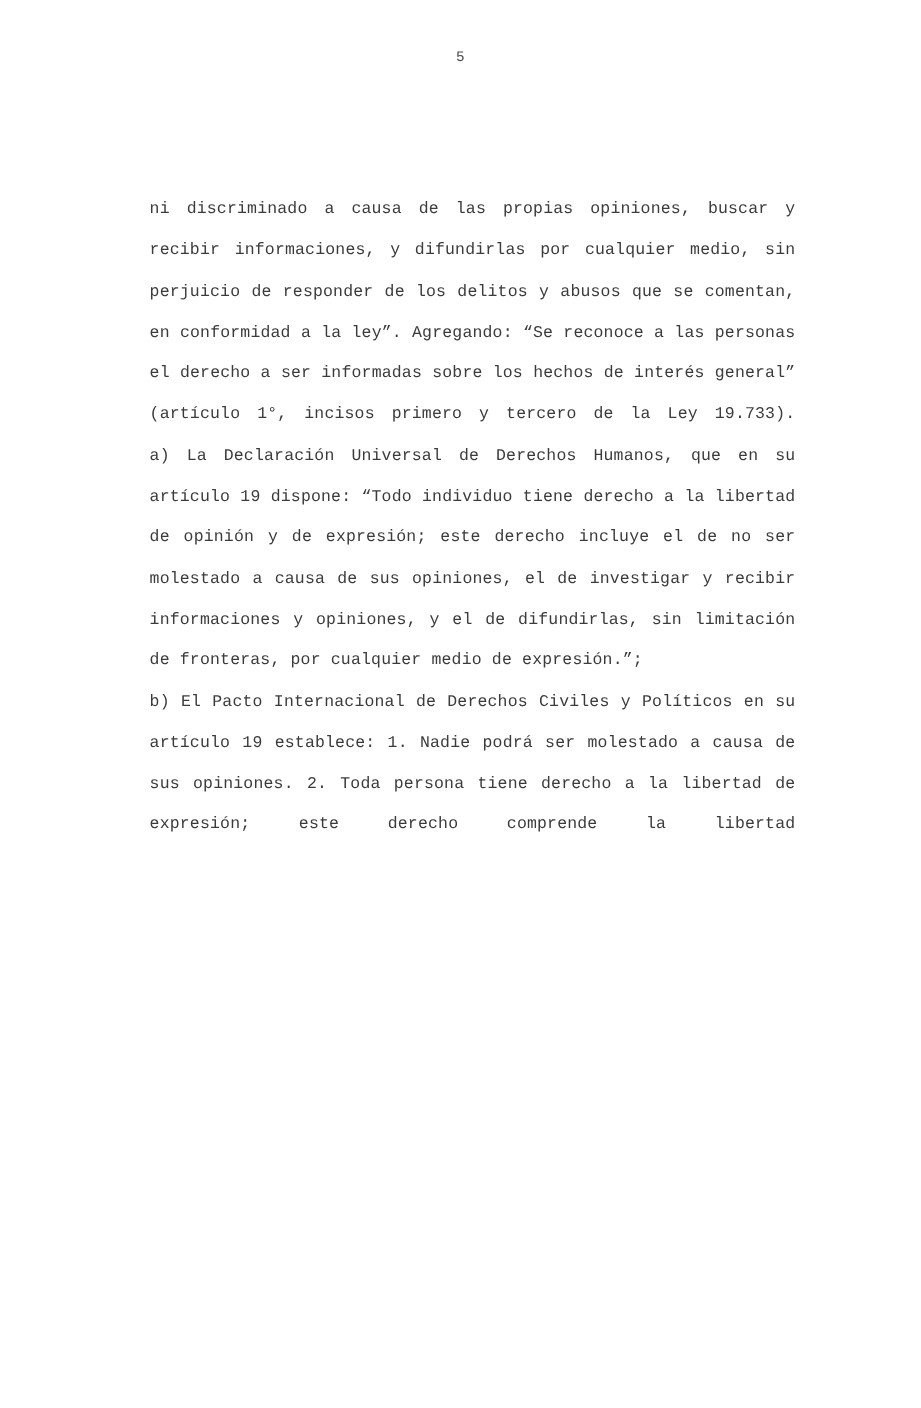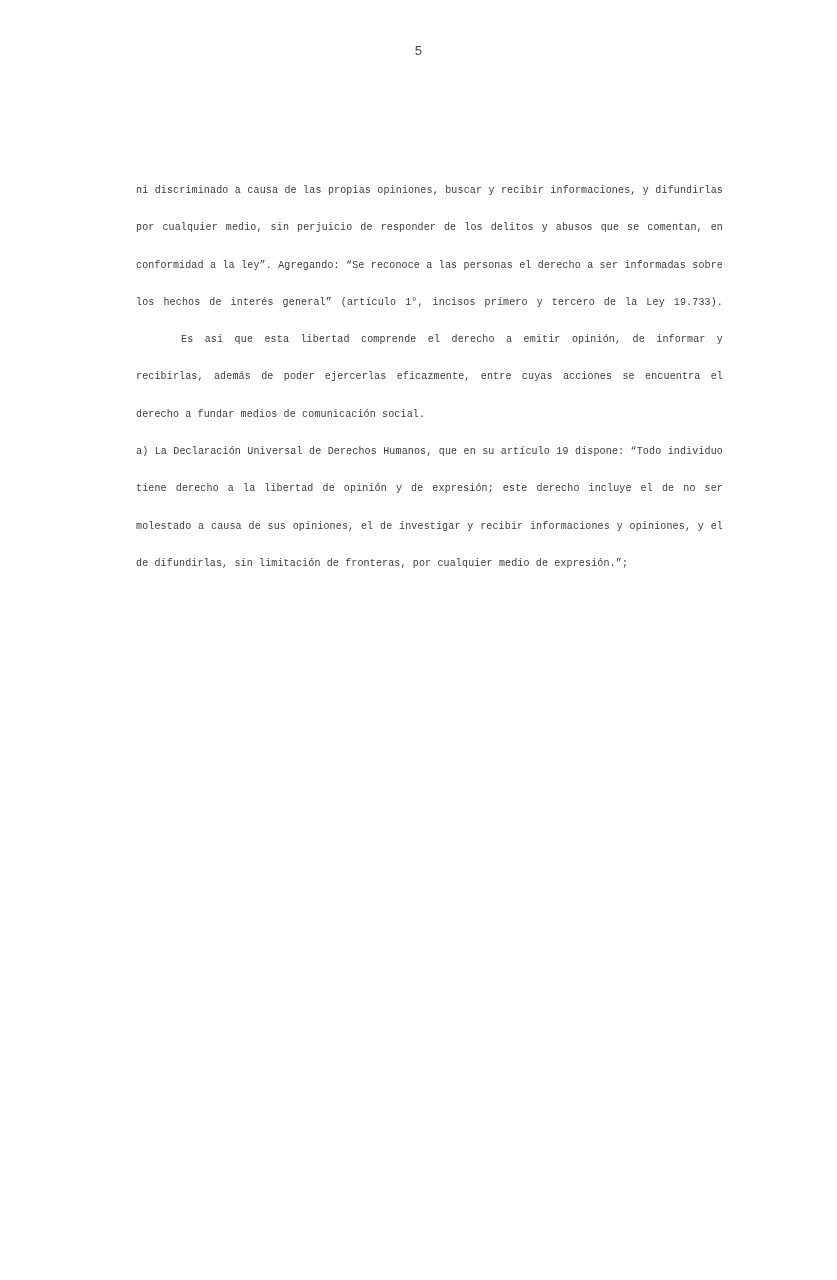--- a/index.html
+++ b/index.html
@@ -31,21 +31,21 @@
     letter-spacing: 0.3px;
   }
   .body-text {
     position: absolute;
     left: 136px;
     top: 172px;
     width: 587px;
   }
   .para {
     margin: 0;
-    font-size: 10px;
+    font-size: 15px;
     line-height: 37.3px;
     text-align: justify;
     text-justify: inter-word;
     color: #3b3b3b;
     letter-spacing: 0.15px;
     -webkit-font-smoothing: antialiased;
   }
   .para.indent {
     text-indent: 45px;
   }
@@ -70,24 +70,24 @@
 <div class="page">
 
   <div class="page-number">5</div>
 
   <div class="body-text">
 
     <p class="para full-justify" id="blk-0">
       <span>ni discriminado a causa de las propias opiniones, buscar y recibir informaciones, y difundirlas por cualquier medio, sin perjuicio de responder de los delitos y abusos que se comentan, en conformidad a la ley”. Agregando: “Se reconoce a las personas el derecho a ser informadas sobre los hechos de interés general” (artículo 1°, incisos primero y tercero de la Ley 19.733).</span>
     </p>
 
-    <p class="para indent full-justify last-ragged" id="blk-1">
-      <span>Es así que esta libertad comprende el derecho a emitir opinión, de informar y recibirlas, además de poder ejercerlas eficazmente, entre cuyas acciones se encuentra el derecho a fundar medios de comunicación social.</span>
-    </p>
 
 
     <p class="para full-justify last-ragged" id="blk-3">
       <span>a) La Declaración Universal de Derechos Humanos, que en su artículo 19 dispone: “Todo individuo tiene derecho a la libertad de opinión y de expresión; este derecho incluye el de no ser molestado a causa de sus opiniones, el de investigar y recibir informaciones y opiniones, y el de difundirlas, sin limitación de fronteras, por cualquier medio de expresión.”;</span>
     </p>
 
+    <p class="para full-justify" id="blk-4">
+      <span>b) El Pacto Internacional de Derechos Civiles y Políticos en su artículo 19 establece: 1. Nadie podrá ser molestado a causa de sus opiniones. 2. Toda persona tiene derecho a la libertad de expresión; este derecho comprende la libertad</span>
+    </p>
 
   </div>
 </div>
 
 </body></html>

